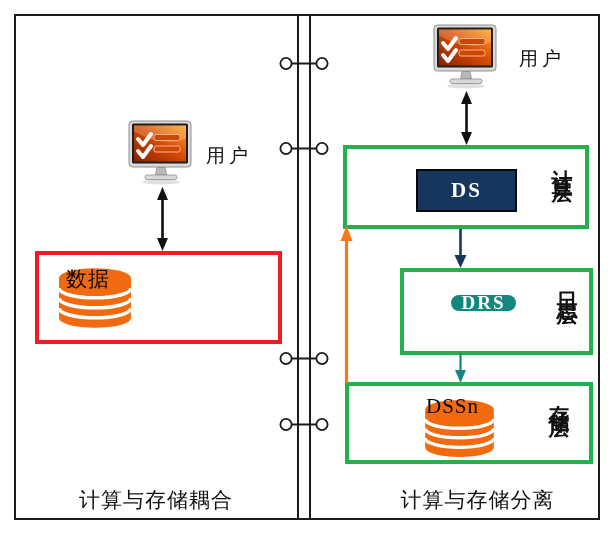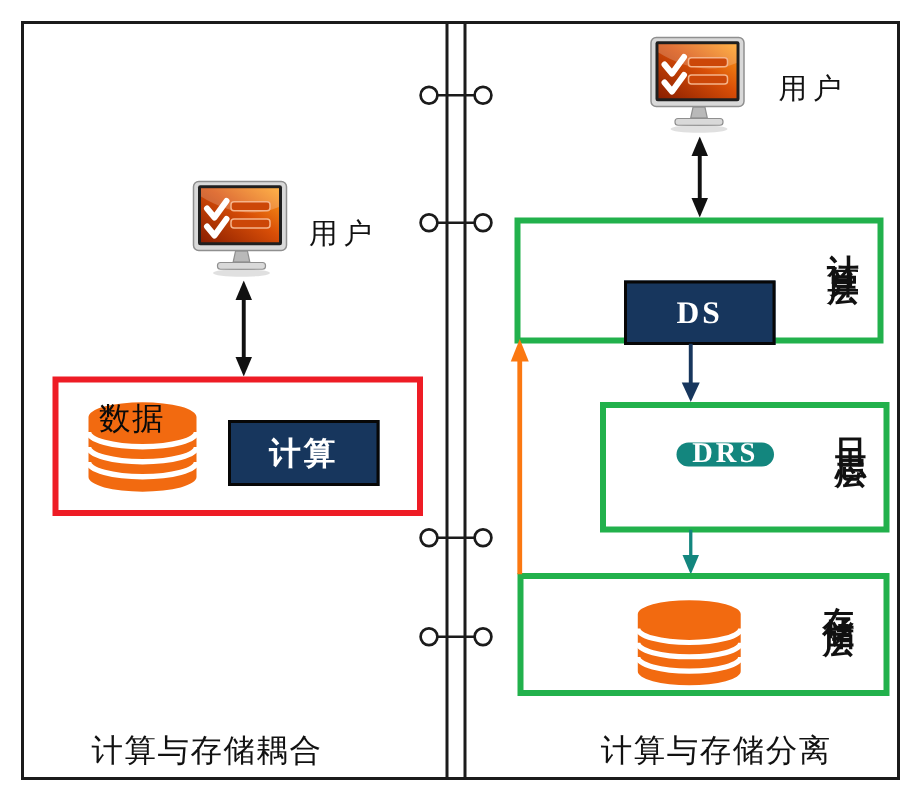--- a/index.html
+++ b/index.html
@@ -15,21 +15,21 @@
   .user-label{font-size:19px;letter-spacing:4px;white-space:nowrap;}
   .caption{font-size:21px;letter-spacing:1px;text-align:center;white-space:nowrap;}
 
   .red-box{left:35px;top:251px;width:239px;height:85px;border:4px solid var(--red);}
   .gbox{border:4px solid var(--green);}
   .gbox1{left:343px;top:145px;width:238px;height:76px;}
   .gbox2{left:400px;top:268px;width:185px;height:79px;}
   .gbox3{left:345px;top:382px;width:240px;height:74px;}
 
   .navy-node{background:var(--navy);border:2px solid #070707;color:#fff;font-weight:700;
-    display:flex;align-items:center;justify-content:center;letter-spacing:2px;margin-top:18px;}
+    display:flex;align-items:center;justify-content:center;letter-spacing:2px;}
   .teal-node{background:var(--teal);color:#fff;font-weight:700;
     display:flex;align-items:center;justify-content:center;letter-spacing:2px;}
 
   .compute-box{left:152px;top:262px;width:97px;height:40px;font-size:21px;}
   .ds-box{left:416px;top:169px;width:97px;height:39px;font-size:21px;}
   .log-pill{left:174px;top:306px;width:64px;height:27px;border-radius:9px;font-size:18px;}
   .drs-pill{left:451px;top:295px;width:65px;height:16px;border-radius:10px;font-size:19px;}
 
   .vlabel{writing-mode:vertical-rl;text-orientation:upright;font-size:21px;font-weight:700;
     letter-spacing:7px;line-height:1;white-space:nowrap;}
@@ -107,24 +107,23 @@
   <div class="abs red-box"></div>
 
   <svg class="abs" style="left:56px;top:266px;" width="78" height="64" viewBox="0 0 78 64">
     <path class="fill-orange" d="M3 12 a36 9.8 0 0 1 72 0 v40 a36 9.8 0 0 1 -72 0 z"></path>
     <path d="M3 22 a36 9.8 0 0 0 72 0" stroke="#fff" stroke-width="3.6" fill="none"></path>
     <path d="M3 32 a36 9.8 0 0 0 72 0" stroke="#fff" stroke-width="3.6" fill="none"></path>
     <path d="M3 42 a36 9.8 0 0 0 72 0" stroke="#fff" stroke-width="3.6" fill="none"></path>
   </svg>
   <div class="abs db-label" style="left:66px;top:265px;">数据</div>
 
-  <div class="abs navy-node compute-box">计算</div>
 
 
-  <div class="abs caption" style="left:6px;top:486px;width:264px;">计算与存储耦合</div>
+  <div class="abs caption" style="left:24px;top:486px;width:264px;">计算与存储耦合</div>
 
   <svg class="abs" style="left:431px;top:24px;" width="70" height="68" viewBox="0 0 70 68">
     <defs>
       <linearGradient id="scrR" x1="0" y1="1" x2="1" y2="0">
         <stop offset="0" stop-color="#8a1e00"></stop>
           <stop offset="0.55" stop-color="#d84e07"></stop>
           <stop offset="1" stop-color="#ff9e1b"></stop>
       </linearGradient>
     </defs>
     <rect x="3" y="1" width="62" height="46" rx="3.5" fill="#d9d9d9" stroke="#8f8f8f"></rect>
@@ -165,20 +164,21 @@
     <polygon class="fill-teal" points="7.5,30 2,17 13,17"></polygon>
   </svg>
 
   <div class="abs gbox gbox3"></div>
   <svg class="abs" style="left:421px;top:398px;" width="77" height="61" viewBox="0 0 78 64">
     <path class="fill-orange" d="M3 12 a36 9.8 0 0 1 72 0 v40 a36 9.8 0 0 1 -72 0 z"></path>
     <path d="M3 22 a36 9.8 0 0 0 72 0" stroke="#fff" stroke-width="3.6" fill="none"></path>
     <path d="M3 32 a36 9.8 0 0 0 72 0" stroke="#fff" stroke-width="3.6" fill="none"></path>
     <path d="M3 42 a36 9.8 0 0 0 72 0" stroke="#fff" stroke-width="3.6" fill="none"></path>
   </svg>
+  <div class="abs db-label" style="left:426px;top:394px;">DSSn</div>
   <div class="abs vlabel vl-storage">存储层</div>
 
   <svg class="abs" style="left:338px;top:226px;" width="17" height="157" viewBox="0 0 17 157">
     <line class="stroke-oarrow" x1="8.5" y1="13" x2="8.5" y2="157" stroke-width="3.2"></line>
     <polygon class="fill-oarrow" points="8.5,0 2.5,15 14.5,15"></polygon>
   </svg>
 
   <div class="abs caption" style="left:323px;top:486px;width:309px;">计算与存储分离</div>
 
 </div>

